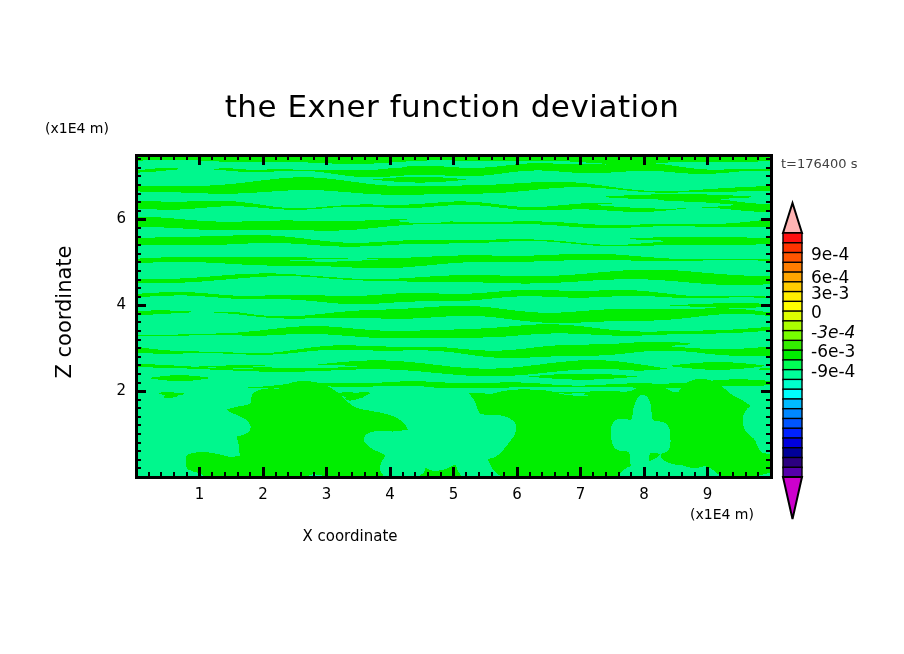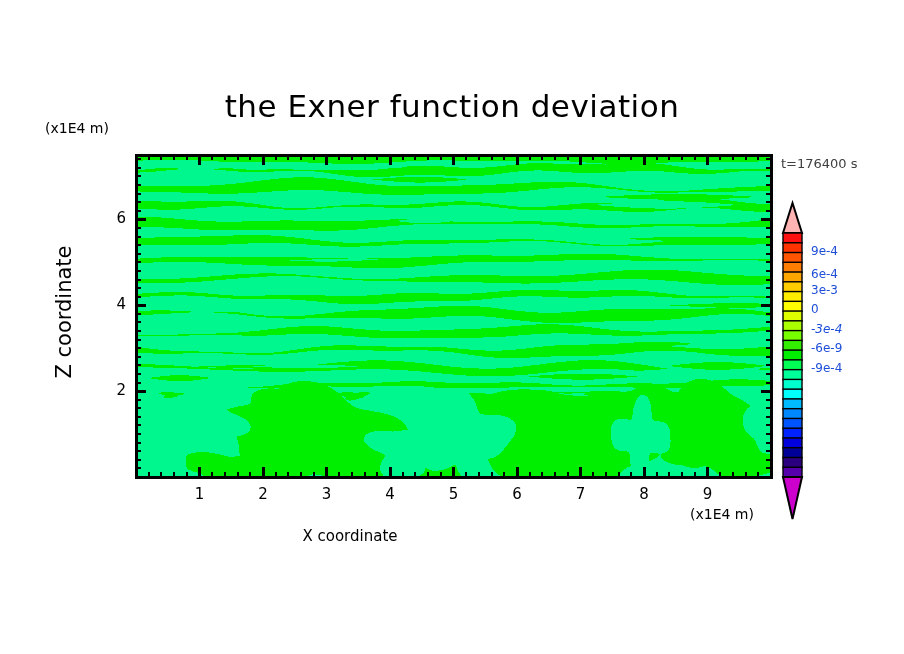--- a/index.html
+++ b/index.html
@@ -8,21 +8,21 @@
   .abs{position:absolute;}
   #title{left:0;top:88px;width:904px;text-align:center;font-size:31px;color:#000;
          letter-spacing:0.5px;}
   #unit-top{left:45px;top:120px;font-size:14px;color:#000;}
   #unit-bottom{left:690px;top:506px;font-size:14px;color:#000;}
   #xlabel{left:0;top:527px;width:700px;text-align:center;font-size:15px;color:#000;}
   #ylabel{left:-26px;top:300px;width:180px;text-align:center;font-size:21px;color:#000;
           transform:rotate(-90deg);transform-origin:50% 50%;}
   #tstamp{left:781px;top:156px;font-size:13px;color:#404040;}
   .tick-lab{position:absolute;font-size:15px;color:#000;text-align:center;}
-  .cb-lab{position:absolute;font-size:12px;color:#1d4ed8;white-space:nowrap;}
+  .cb-lab{position:absolute;font-size:17px;color:#000000;white-space:nowrap;}
   svg{display:block;}
 </style>
 </head>
 <body>
 
 <div class="abs" id="title">the Exner function deviation</div>
 <div class="abs" id="unit-top">(x1E4 m)</div>
 <div class="abs" id="unit-bottom">(x1E4 m)</div>
 <div class="abs" id="xlabel">X coordinate</div>
 <div class="abs" id="ylabel">Z coordinate</div>
@@ -323,15 +323,15 @@
     <div class="tick-lab" style="left: 96px; top: 381.133px; width: 30px; text-align: right;">2</div>
     <div class="tick-lab" style="left: 96px; top: 295.267px; width: 30px; text-align: right;">4</div>
     <div class="tick-lab" style="left: 96px; top: 209.4px; width: 30px; text-align: right;">6</div>
   </div>
 <div id="cbarlabels">
     <div class="cb-lab" style="left: 811px; top: 243.52px;">9e-4</div>
     <div class="cb-lab" style="left: 811px; top: 267px;">6e-4</div>
     <div class="cb-lab" style="left: 811px; top: 282.56px;">3e-3</div>
     <div class="cb-lab" style="left: 811px; top: 302.08px;">0</div>
     <div class="cb-lab" style="left: 811px; top: 321.6px; font-style: italic;">-3e-4</div>
-    <div class="cb-lab" style="left: 811px; top: 341.12px;">-6e-9</div>
+    <div class="cb-lab" style="left: 811px; top: 341.12px;">-6e-3</div>
     <div class="cb-lab" style="left: 811px; top: 360.64px;">-9e-4</div>
   </div>
 
 </body></html>

